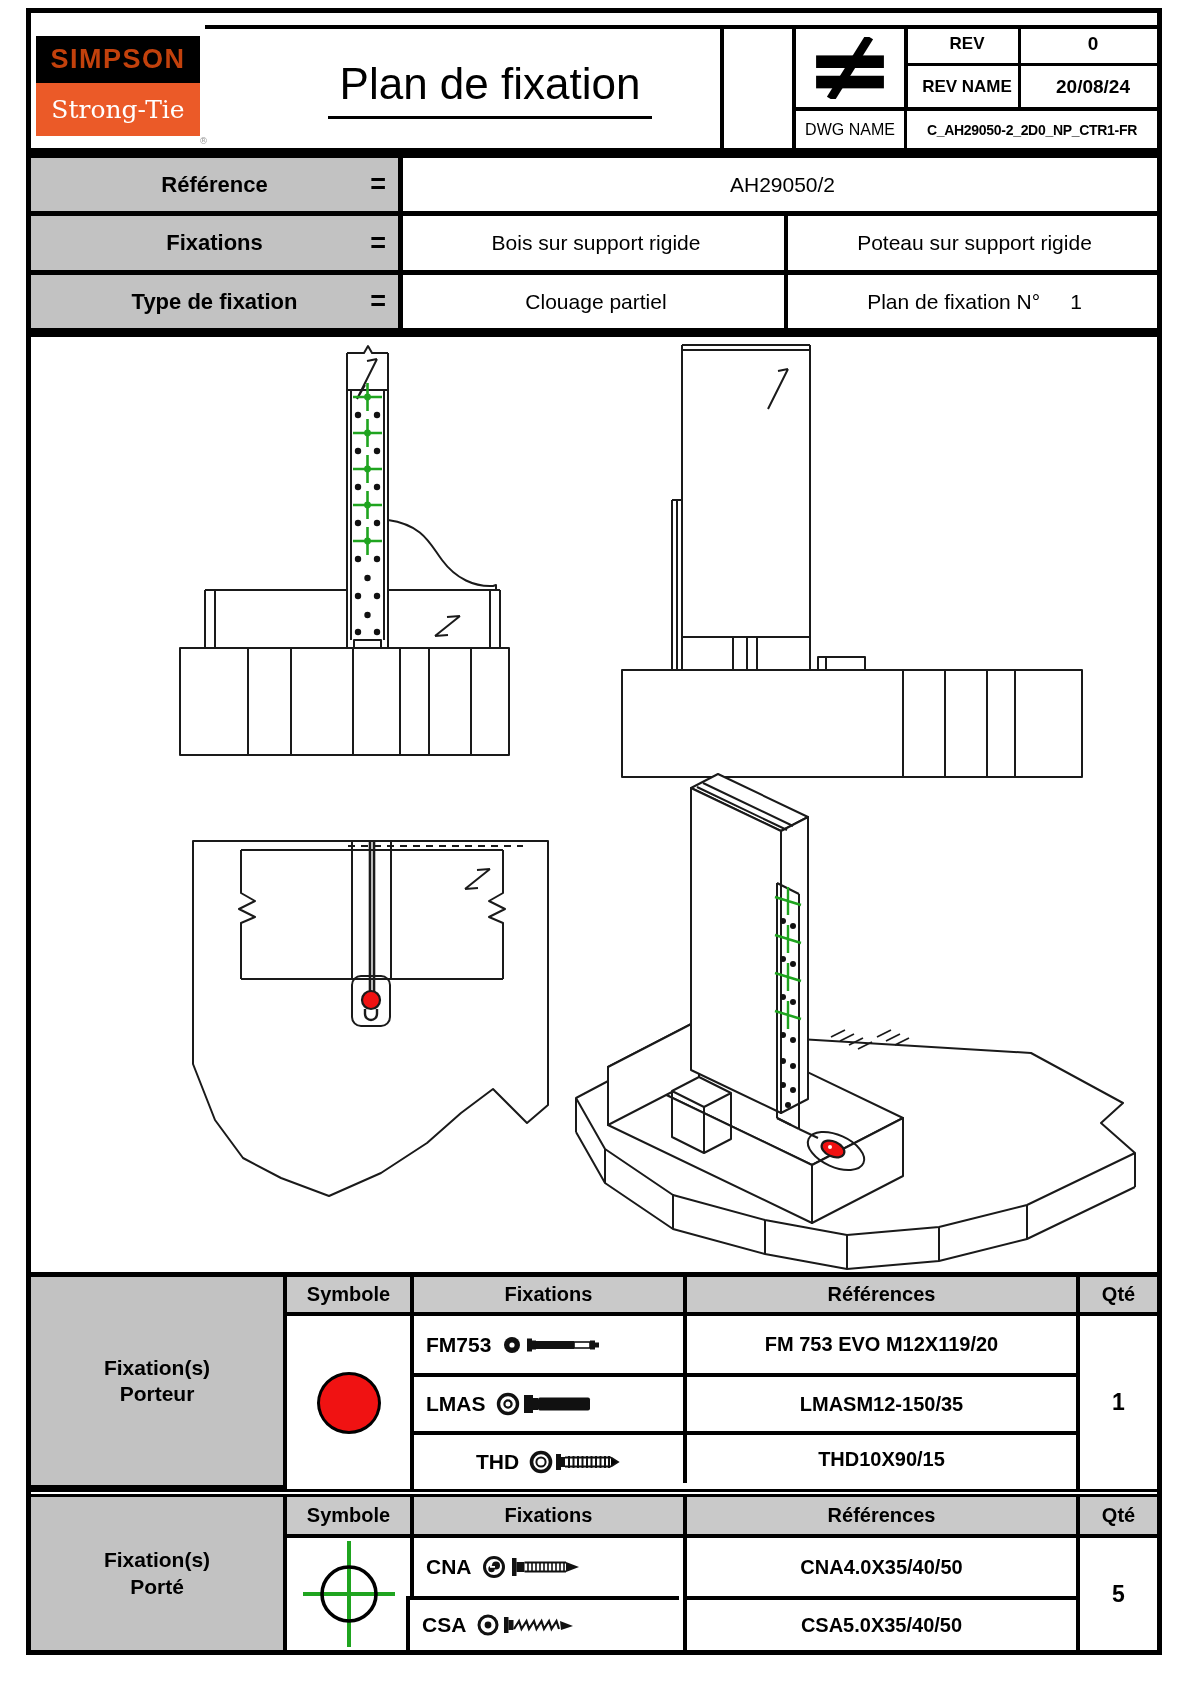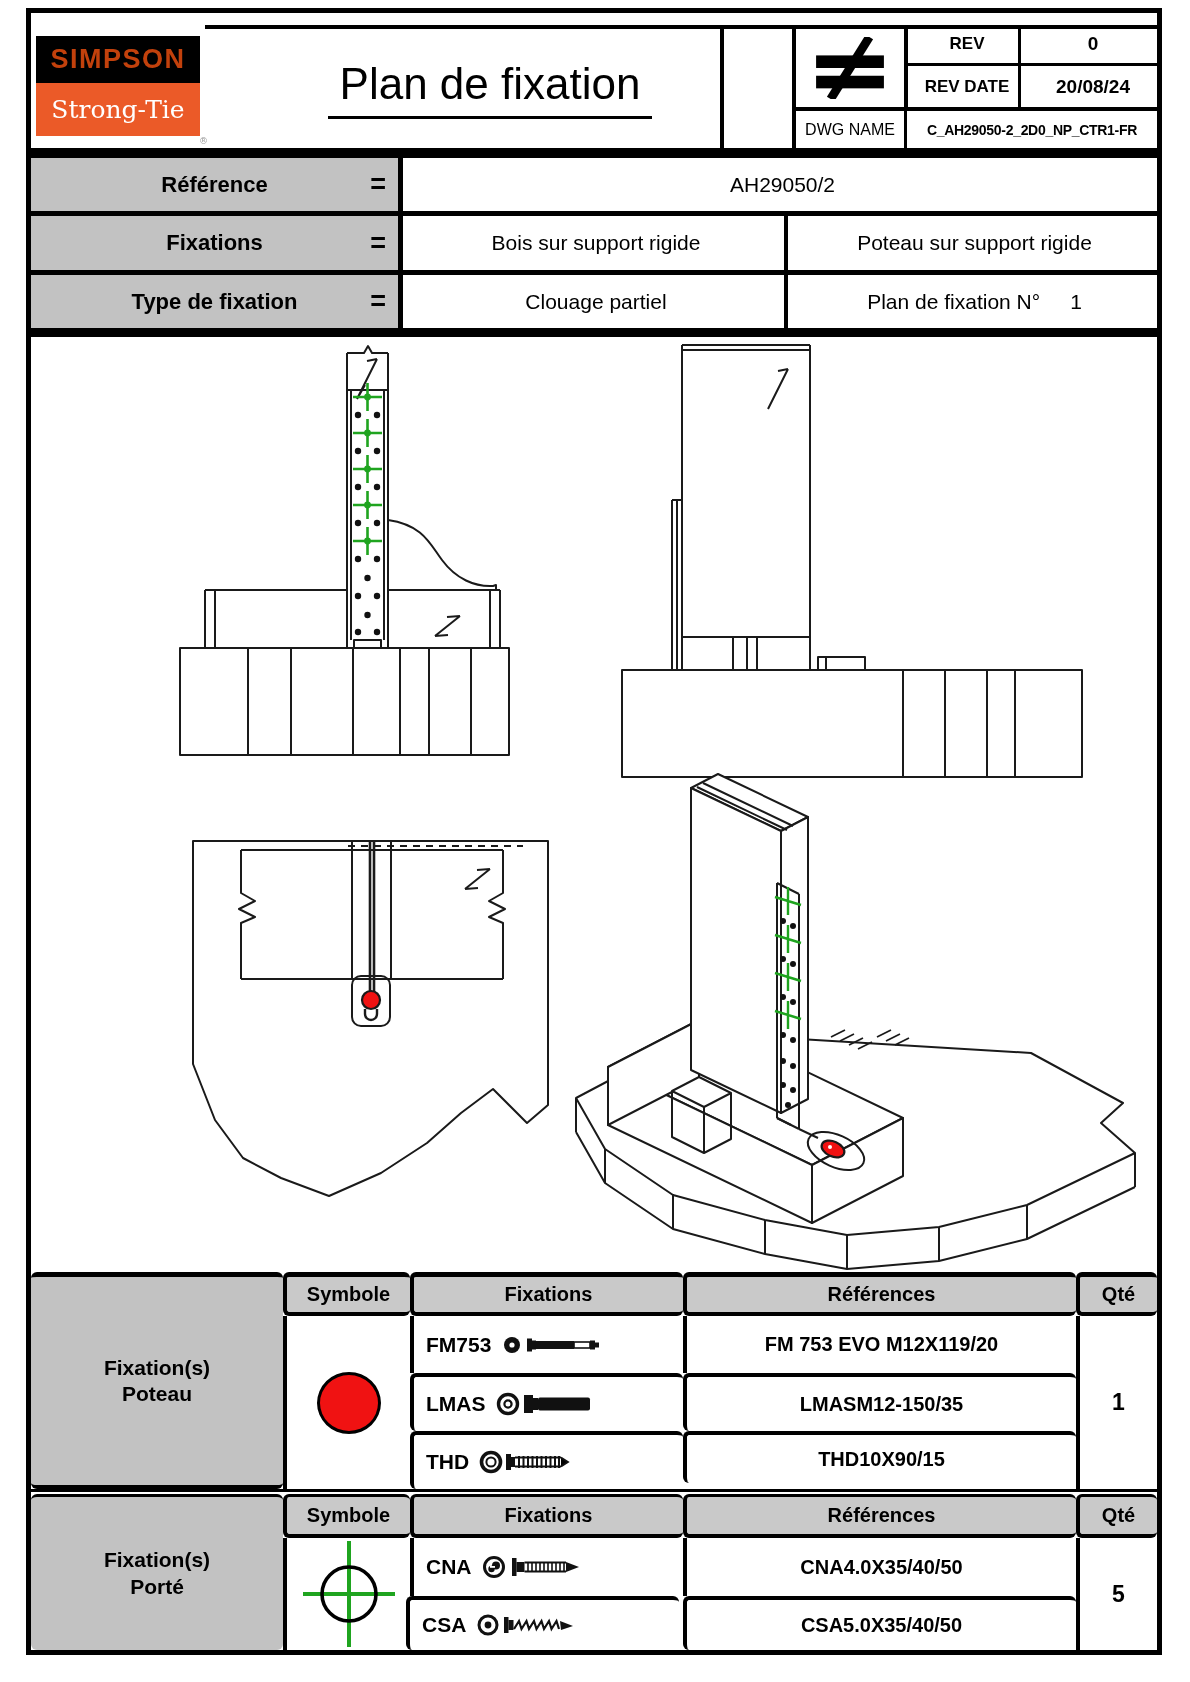--- a/index.html
+++ b/index.html
@@ -25,21 +25,21 @@
   .dwg-value{left:904px;top:107px;width:253px;height:41px;border-left:3px solid #000;border-top:4px solid #000;font-size:14px;letter-spacing:-0.3px;font-weight:bold;}
   
   .gray{background:#C2C2C2;}
   .ilabel{left:31px;width:372px;height:53px;border-right:5px solid #000;position:absolute;box-sizing:border-box;}
   .ilabel .lab{position:absolute;left:0;right:0;text-align:center;font-weight:bold;font-size:22px;}
   .ilabel .eq{position:absolute;right:12px;font-weight:bold;font-size:27px;}
   .ival{font-size:21px;}
   
   .ghead{background:#C9C9C9;font-weight:bold;font-size:20px;}
   .bl4{border-left:4px solid #000;}
-  .bt4{border-top:4px solid #000;border-radius:6px;}
+  .bt4{border-top:4px solid #000;}
   .bb4{border-bottom:4px solid #000;}
   .gcell{background:#C2C2C2;font-weight:bold;font-size:21px;flex-direction:column;line-height:1.25;}
   .fixrow{justify-content:flex-start;padding-left:12px;gap:10px;}
   .code{font-weight:bold;font-size:21px;white-space:nowrap;}
   .ref{font-weight:bold;font-size:20px;}
   .qty{font-weight:bold;font-size:23px;}
   .redcircle{width:58px;height:56px;background:#F01212;border:3px solid #000;border-radius:50%;}
 </style>
 </head>
 <body>
@@ -64,21 +64,21 @@
 
   <div class="abs cell proj-cell">
     <svg width="72" height="62" viewBox="0 0 74 64">
       <rect x="2" y="19" width="70" height="13" fill="#000"></rect>
       <rect x="2" y="40" width="70" height="13" fill="#000"></rect>
       <line x1="17" y1="64" x2="57" y2="0" stroke="#000" stroke-width="9"></line>
     </svg>
   </div>
   <div class="abs cell rcell rev-label">REV</div>
   <div class="abs cell rcell rev-value">0</div>
-  <div class="abs cell rcell date-label">REV DATE</div>
+  <div class="abs cell rcell date-label">REV NAME</div>
   <div class="abs cell rcell date-value">20/08/24</div>
   <div class="abs cell dwg-label">DWG NAME</div>
   <div class="abs cell dwg-value">C_AH29050-2_2D0_NP_CTR1-FR</div>
 
   <div class="abs line" style="left:31px;top:148px;width:1126px;height:4px;"></div>
 
   <div class="abs line" style="left:31px;top:152px;width:1126px;height:6px;"></div>
 
   <div class="ilabel cell gray" style="top:158px;">
     <span class="lab">Référence</span>
@@ -233,21 +233,21 @@
           <circle cx="752" cy="748" r="3"></circle>
             <circle cx="762" cy="753" r="3"></circle>
           <circle cx="757" cy="768" r="3"></circle>
         </g>
       </g>
     </g>
   </svg>
 
   <div class="abs cell gcell bt4 bb4" style="left:31px;top:1272px;width:252px;height:217px;border-top-width:5px;">
     <span>Fixation(s)</span>
-    <span>Poteau</span>
+    <span>Porteur</span>
   </div>
   <div class="abs cell ghead bl4 bt4 bb4" style="left:283px;top:1272px;width:127px;height:44px;border-top-width:5px;">Symbole</div>
   <div class="abs cell ghead bl4 bt4 bb4" style="left:410px;top:1272px;width:273px;height:44px;border-top-width:5px;">Fixations</div>
   <div class="abs cell ghead bl4 bt4 bb4" style="left:683px;top:1272px;width:393px;height:44px;border-top-width:5px;">Références</div>
   <div class="abs cell ghead bl4 bt4 bb4" style="left:1076px;top:1272px;width:81px;height:44px;border-top-width:5px;">Qté</div>
 
   <div class="abs cell bl4" style="left:283px;top:1316px;width:127px;height:173px;">
     <div class="redcircle"></div>
   </div>
 
@@ -271,21 +271,21 @@
     <svg width="104" height="28" viewBox="0 0 104 28">
       <circle cx="12" cy="14" r="9.5" fill="none" stroke="#111" stroke-width="3.4"></circle>
       <circle cx="12" cy="14" r="3.6" fill="none" stroke="#111" stroke-width="2.2"></circle>
       <rect x="28" y="5" width="9" height="18" fill="#111"></rect>
         <rect x="37" y="8" width="5" height="12" fill="#111"></rect>
       <rect x="42" y="7.5" width="52" height="13" rx="2" fill="#111"></rect>
     </svg>
   </div>
   <div class="abs cell ref bl4 bt4" style="left:683px;top:1373px;width:393px;height:58px;">LMASM12-150/35</div>
 
-  <div class="abs cell fixrow bl4 bt4" style="left:410px;top:1431px;width:273px;height:58px;">
+  <div class="abs cell fixrow bl4 bt4" style="left:410px;top:1431px;width:273px;height:58px;justify-content:center;">
     <span class="code">THD</span>
     <svg width="104" height="28" viewBox="0 0 104 28">
       <circle cx="12" cy="14" r="9.5" fill="none" stroke="#111" stroke-width="3.6"></circle>
       <circle cx="12" cy="14" r="4.6" fill="none" stroke="#111" stroke-width="2"></circle>
       <rect x="27" y="6" width="5" height="16" fill="#111"></rect>
         <rect x="32" y="9" width="4" height="10" fill="#111"></rect>
       <path d="M36,9.5 H82 M36,18.5 H82 M82,9.5 L89,14 L82,18.5" stroke="#111" stroke-width="1.8"></path>
       <path d="M40,8 V20 M44.5,8 V20 M49,8 V20 M53.5,8 V20 M58,8 V20 M62.5,8 V20 M67,8 V20 M71.5,8 V20 M76,8 V20 M80,8 V20" stroke="#111" stroke-width="2" fill="none"></path>
     </svg>
   </div>

